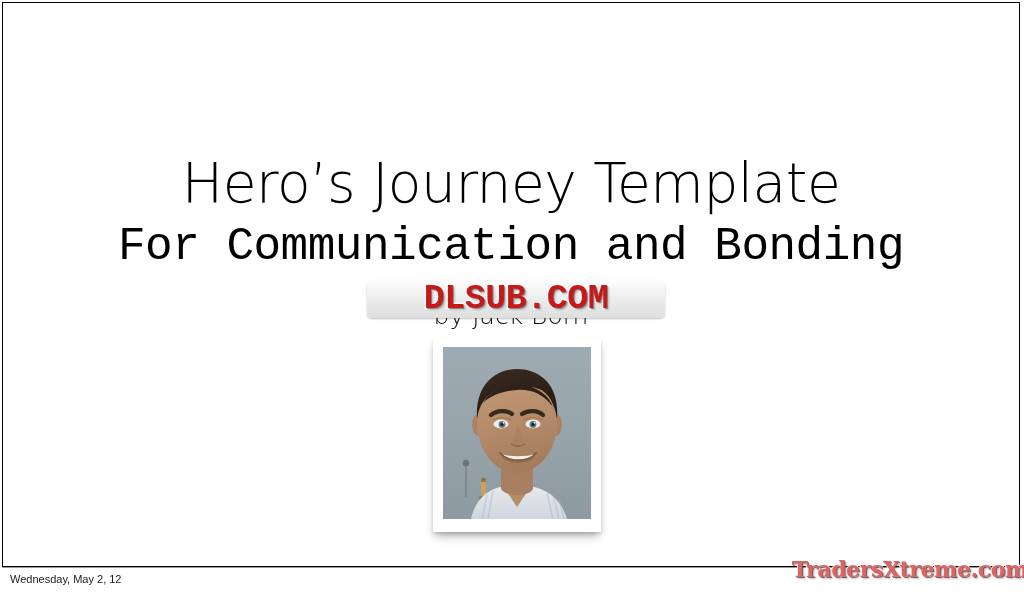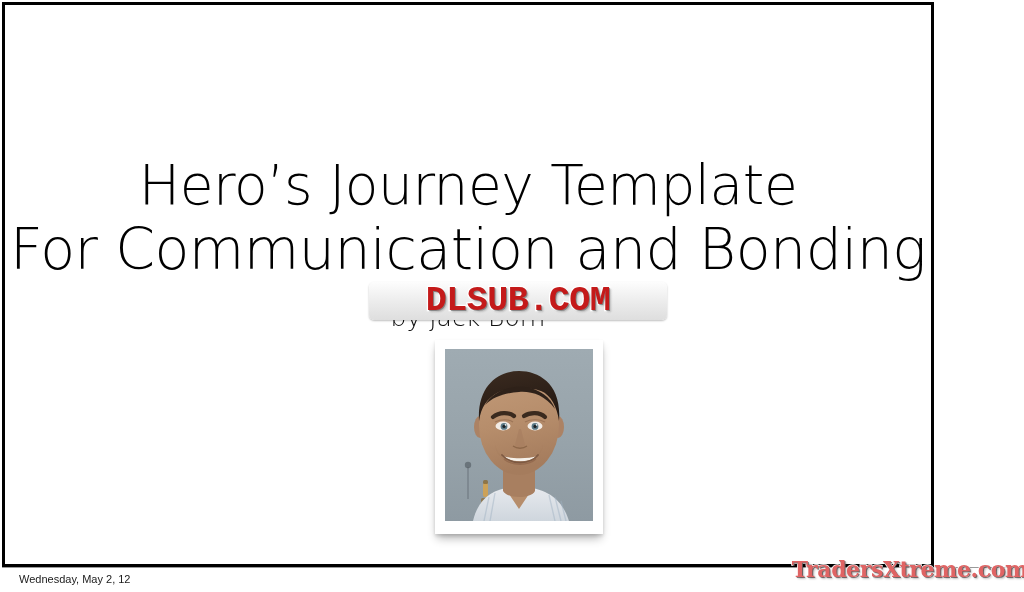--- a/index.html
+++ b/index.html
@@ -19,24 +19,24 @@
     width: 1024px;
     height: 592px;
     background: #ffffff;
   }
 
   
   .slide {
     position: absolute;
     left: 2px;
     top: 2px;
-    width: 932px;
+    width: 1018px;
     height: 565px;
     background: #ffffff;
-    border: 3px solid #000000;
+    border: 1px solid #000000;
     box-sizing: border-box;
     overflow: hidden;
   }
 
   
   .title-block {
     position: absolute;
     left: 0;
     top: 148px;
     width: 100%;
@@ -46,21 +46,22 @@
     display: block;
     color: #000000;
     font-family: "DejaVu Sans", sans-serif;
     font-weight: 300;
     font-size: 55px;
     line-height: 64px;
     letter-spacing: -0.5px;
     white-space: nowrap;
   }
   .title-line-2 {
-    font-size: 57px;
+    font-size: 46px;
+    font-family: Liberation Mono, monospace;
   }
 
   .subtitle {
     position: absolute;
     left: 0;
     top: 298px;
     width: 100%;
     text-align: center;
     color: #111111;
     font-family: "DejaVu Sans", sans-serif;
@@ -153,21 +154,21 @@
   .date-divider {
     position: absolute;
     left: 2px;
     top: 567px;
     width: 1018px;
     height: 1px;
     background: #9a9a9a;
   }
   .date-label {
     position: absolute;
-    left: 19px;
+    left: 10px;
     top: 572px;
     font-family: "Liberation Sans", sans-serif;
     font-size: 11px;
     line-height: 14px;
     color: #1a1a1a;
     white-space: nowrap;
   }
 
   
   .tx-wm {

